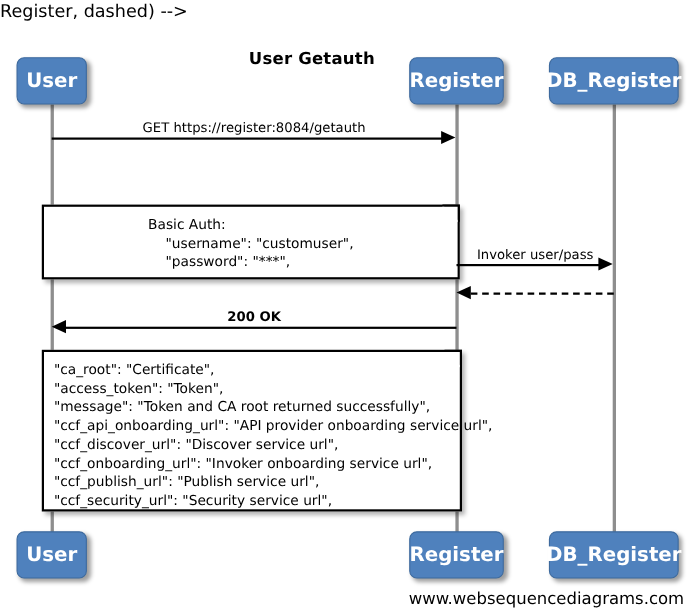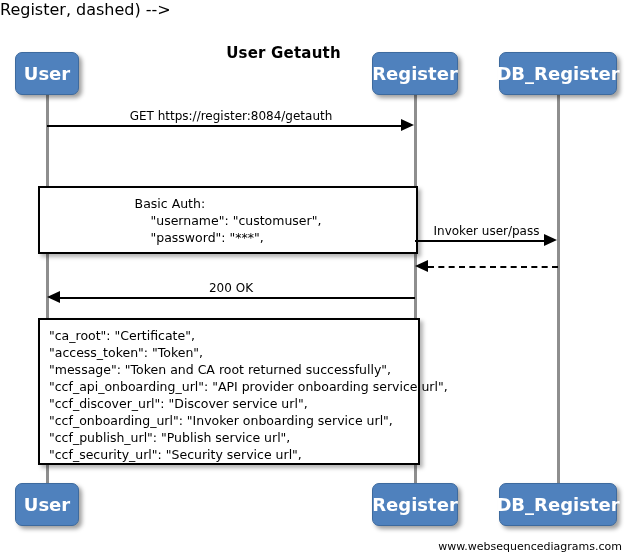--- a/index.html
+++ b/index.html
@@ -138,21 +138,21 @@
   .note-centered .note-inner {
     display: inline-block;
     text-align: left;
   }
 
   
   .footer {
     position: absolute;
     right: 10px;
     bottom: 6px;
-    font-size: 11px;
+    font-size: 15px;
     color: #000000;
     white-space: nowrap;
   }
 </style>
 </head>
 <body>
 
 <div id="canvas">
 
   
@@ -195,21 +195,21 @@
   
   <div class="msg-label" style="left:415px; top:225px; width:143px;">Invoker user/pass</div>
   <div class="msg-line" style="left:415px; top:240px; width:130px;"></div>
   <div class="arrow-head right" style="left:544px; top:234px;"></div>
 
    Register, dashed) --&gt;
   <div class="msg-line dashed" style="left:428px; top:266px; width:130px;"></div>
   <div class="arrow-head left" style="left:415px; top:260px;"></div>
 
   
-  <div class="msg-label" style="left:47px; top:282px; width:368px;">200 OK</div>
+  <div class="msg-label" style="left:47px; top:282px; width:368px;font-weight:bold;">200 OK</div>
   <div class="msg-line" style="left:60px; top:297px; width:355px;"></div>
   <div class="arrow-head left" style="left:47px; top:291px;"></div>
 
   
   <div class="note" style="left:38px; top:318px; width:382px; height:147px;">
     <div class="fold-edge"></div>
     <div class="fold-inner"></div>
     <div class="note-body">
       <div class="note-line">"ca_root": "Certificate",</div>
       <div class="note-line">"access_token": "Token",</div>

